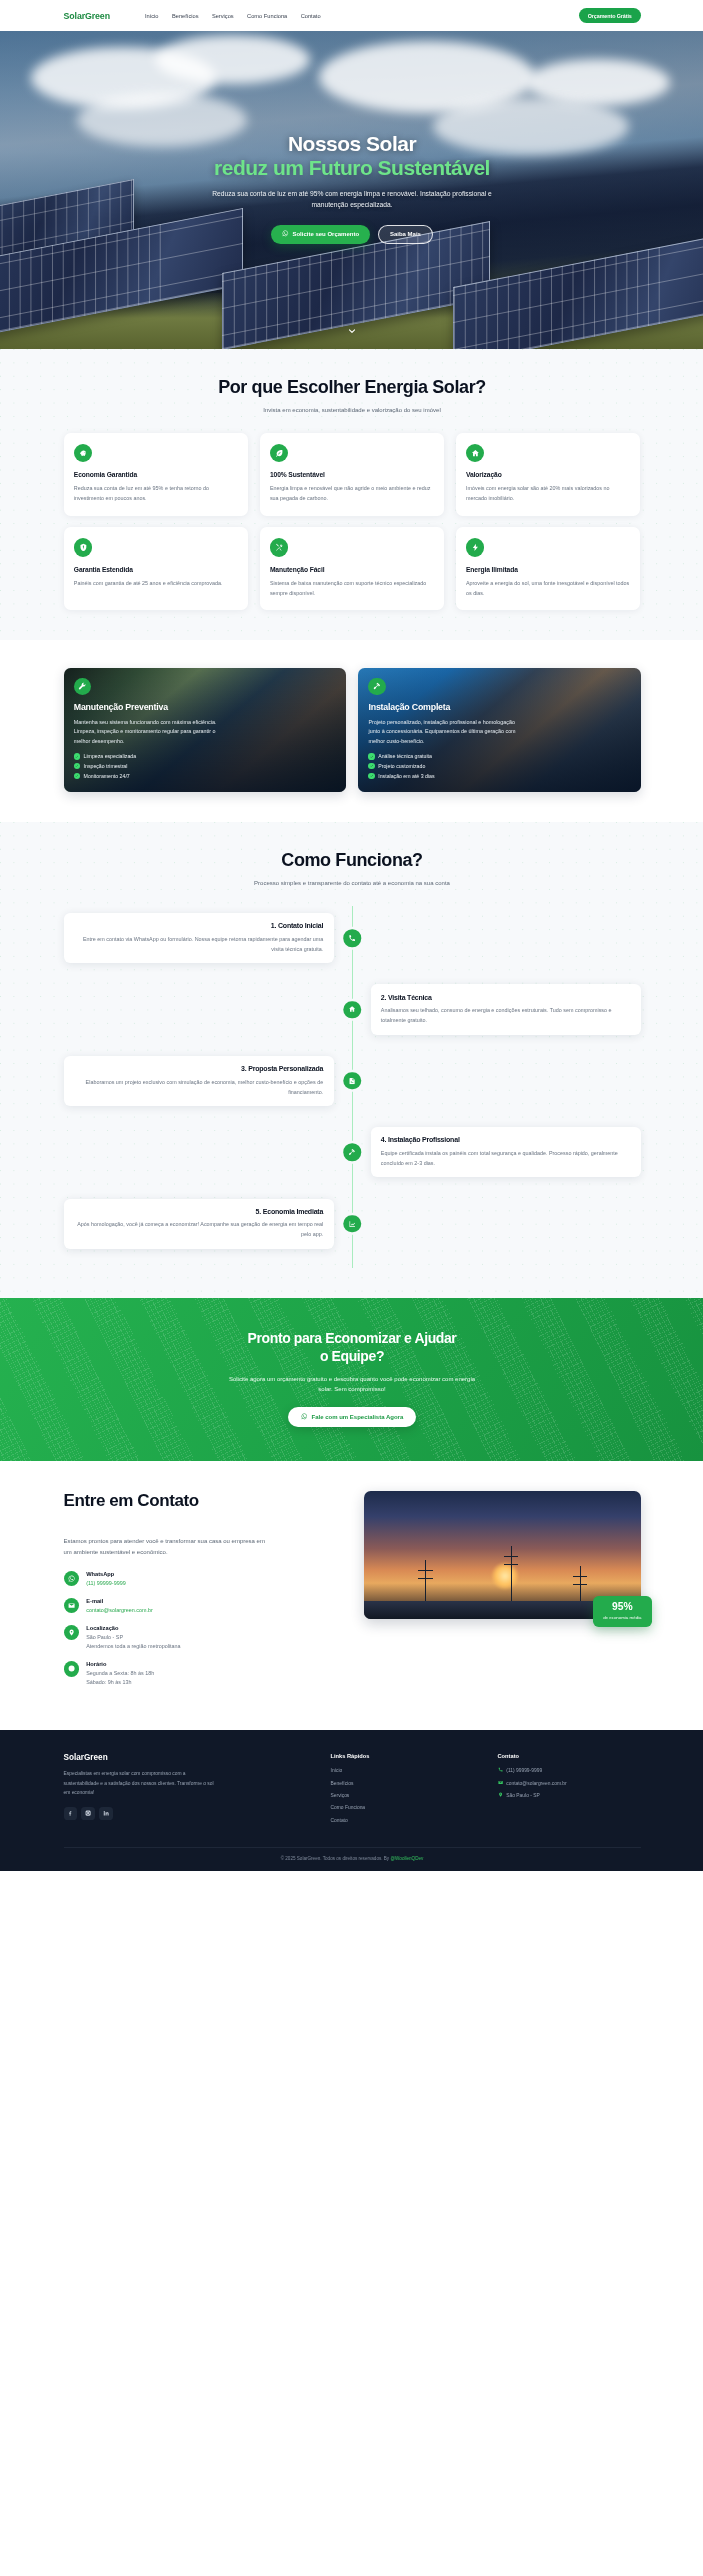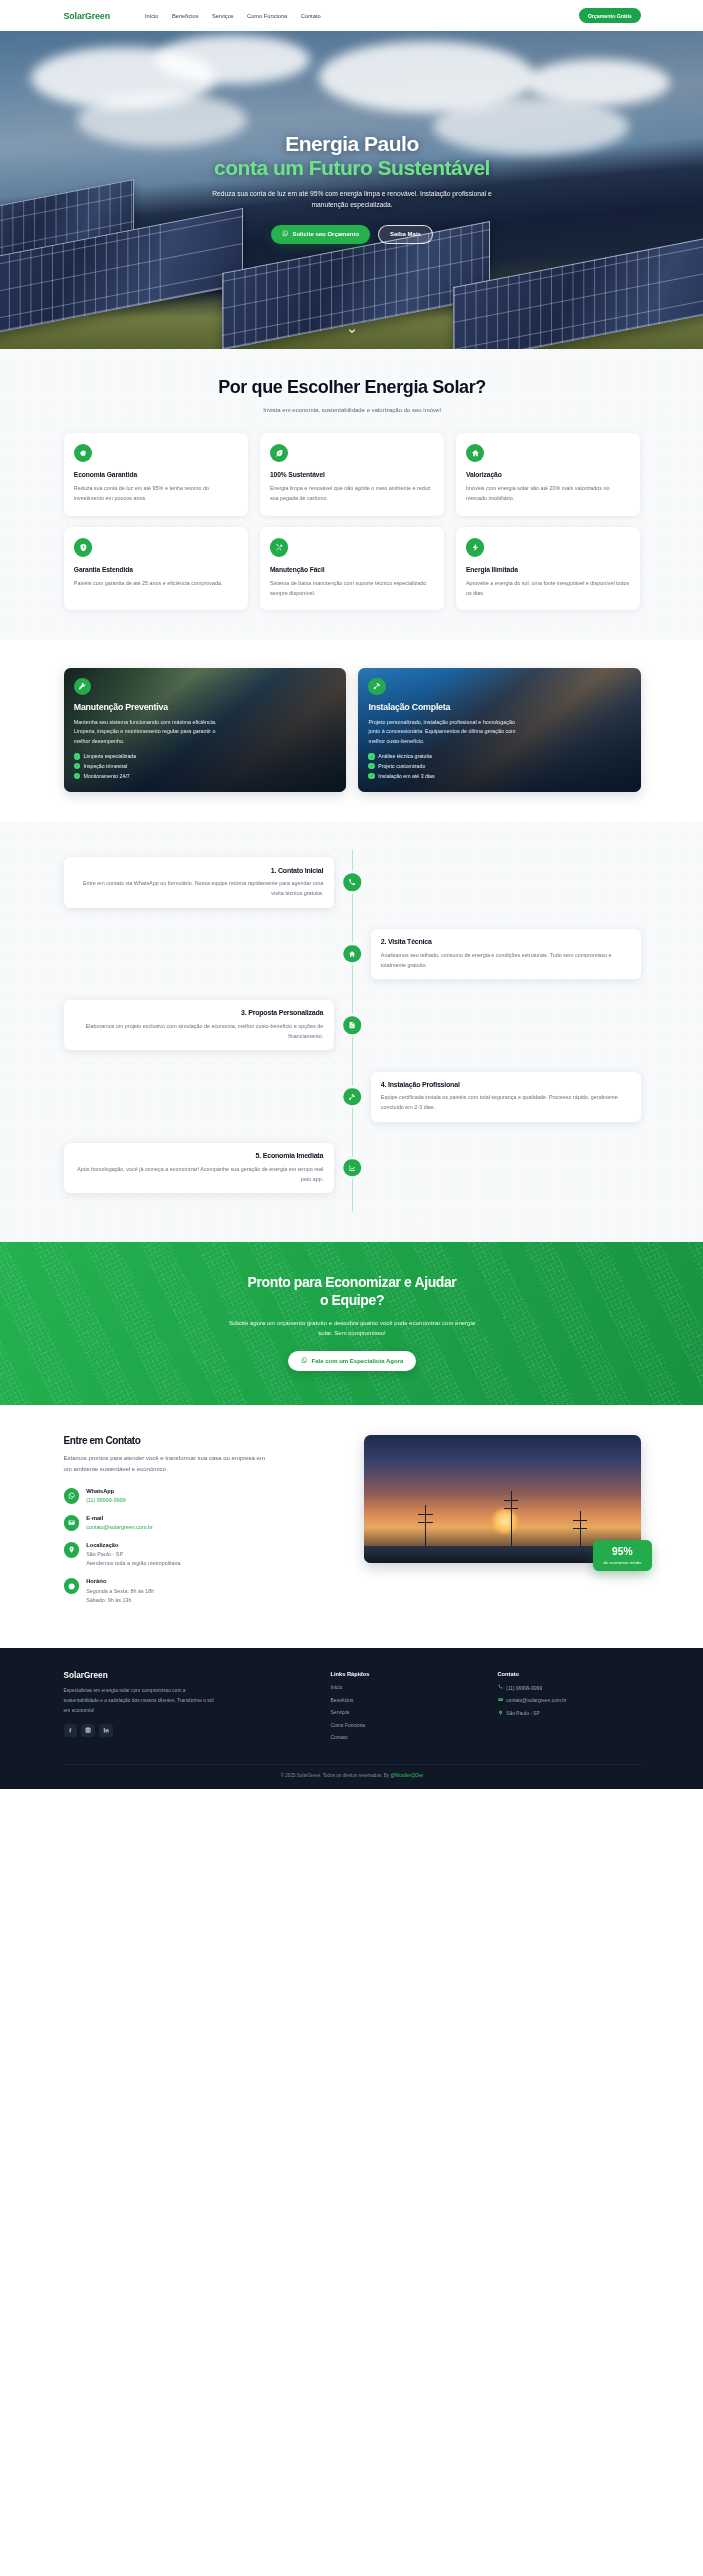--- a/index.html
+++ b/index.html
@@ -199,21 +199,21 @@
   }
   .cta-band .btn-white{
     position:relative;z-index:2;margin-top:12.4px;background:#fff;color:#1d9a45;
     display:inline-flex;align-items:center;gap:4.1px;font-size:6px;font-weight:700;
     padding:6.2px 12.4px;border-radius:12.4px;border:none;cursor:pointer;
     box-shadow:0 3.1px 10.3px rgba(0,0,0,.16);
   }
 
   
   .contact-wrap{display:grid;grid-template-columns:1fr 1fr;gap:24px;align-items:start;}
-  .contact-left h2{font-size:10px;font-weight:700;letter-spacing:-0.4px;margin-bottom:7px;color:#0b1220;}
+  .contact-left h2{font-size:17px;font-weight:700;letter-spacing:-0.4px;margin-bottom:25px;color:#0b1220;}
   .contact-left > p.lead{font-size:6px;line-height:1.8;color:#5d6876;margin-bottom:13.4px;max-width:206px;}
   .ci{display:flex;gap:7.2px;margin-bottom:9.8px;align-items:flex-start;}
   .ci-ic{
     width:15.5px;height:15.5px;border-radius:50%;background:#23ab4c;flex:0 0 15.5px;
     display:flex;align-items:center;justify-content:center;
   }
   .ci-ic svg{width:7.2px;height:7.2px;fill:#fff;}
   .ci-t{font-size:5.7px;font-weight:700;color:#0b1220;margin-bottom:2.1px;}
   .ci-v{font-size:5.4px;color:#2aa94f;line-height:1.7;}
   .ci-v.muted{color:#6a7482;}
@@ -303,22 +303,22 @@
     <div class="panels">
       <div class="grass"></div>
       <div class="panel-row pr4"></div>
       <div class="panel-row pr1"></div>
       <div class="panel-row pr2"></div>
       <div class="panel-row pr3"></div>
     </div>
   </div>
   <div class="hero-content">
     <h1>
-      <span>Energia Paulo</span>
-      <span class="accent">conta um Futuro Sustentável</span>
+      <span>Nossos Solar</span>
+      <span class="accent">reduz um Futuro Sustentável</span>
     </h1>
     <p class="sub">Reduza sua conta de luz em até 95% com energia limpa e renovável. Instalação profissional e manutenção especializada.</p>
     <div class="hero-actions">
       <button class="btn btn-primary">
         <span>
           <svg viewBox="0 0 24 24" width="6.7" height="6.7" fill="#fff">
               <path d="M12 2a10 10 0 0 0-8.6 15.1L2 22l5-1.3A10 10 0 1 0 12 2zm0 1.8a8.2 8.2 0 1 1-4.2 15.2l-.3-.2-2.9.8.8-2.8-.2-.3A8.2 8.2 0 0 1 12 3.8zm-3.4 4c-.2 0-.5.1-.7.4-.2.3-.9.9-.9 2.1s.9 2.4 1 2.6c.1.2 1.7 2.7 4.2 3.7 2 .8 2.5.7 2.9.6.5-.1 1.5-.6 1.7-1.2.2-.6.2-1.1.1-1.2 0-.1-.2-.2-.5-.3l-1.7-.8c-.2-.1-.4-.1-.6.1l-.8 1c-.1.2-.3.2-.5.1-.3-.1-1.2-.4-2.2-1.4-.8-.7-1.4-1.6-1.5-1.8-.1-.3 0-.4.1-.5l.4-.5c.1-.2.2-.3.3-.5 0-.2 0-.4 0-.5l-.7-1.7c-.2-.4-.4-.3-.6-.3z"></path>
             </svg>
         </span>
         <span>Solicite seu Orçamento</span>
@@ -482,20 +482,24 @@
           </div>
         </div>
       </div>
 
     </div>
   </div>
 </section>
 
 <section class="section bg-soft">
   <div class="wrap">
+    <div class="sec-head">
+      <h2>Como Funciona?</h2>
+      <p>Processo simples e transparente do contato até a economia na sua conta</p>
+    </div>
 
     <div class="timeline">
       <div class="tl-line"></div>
 
       <div class="tl-row left">
         <div class="tl-side">
           <div class="tcard">
             <h3>1. Contato Inicial</h3>
             <p>Entre em contato via WhatsApp ou formulário. Nossa equipe retorna rapidamente para agendar uma visita técnica gratuita.</p>
           </div>

